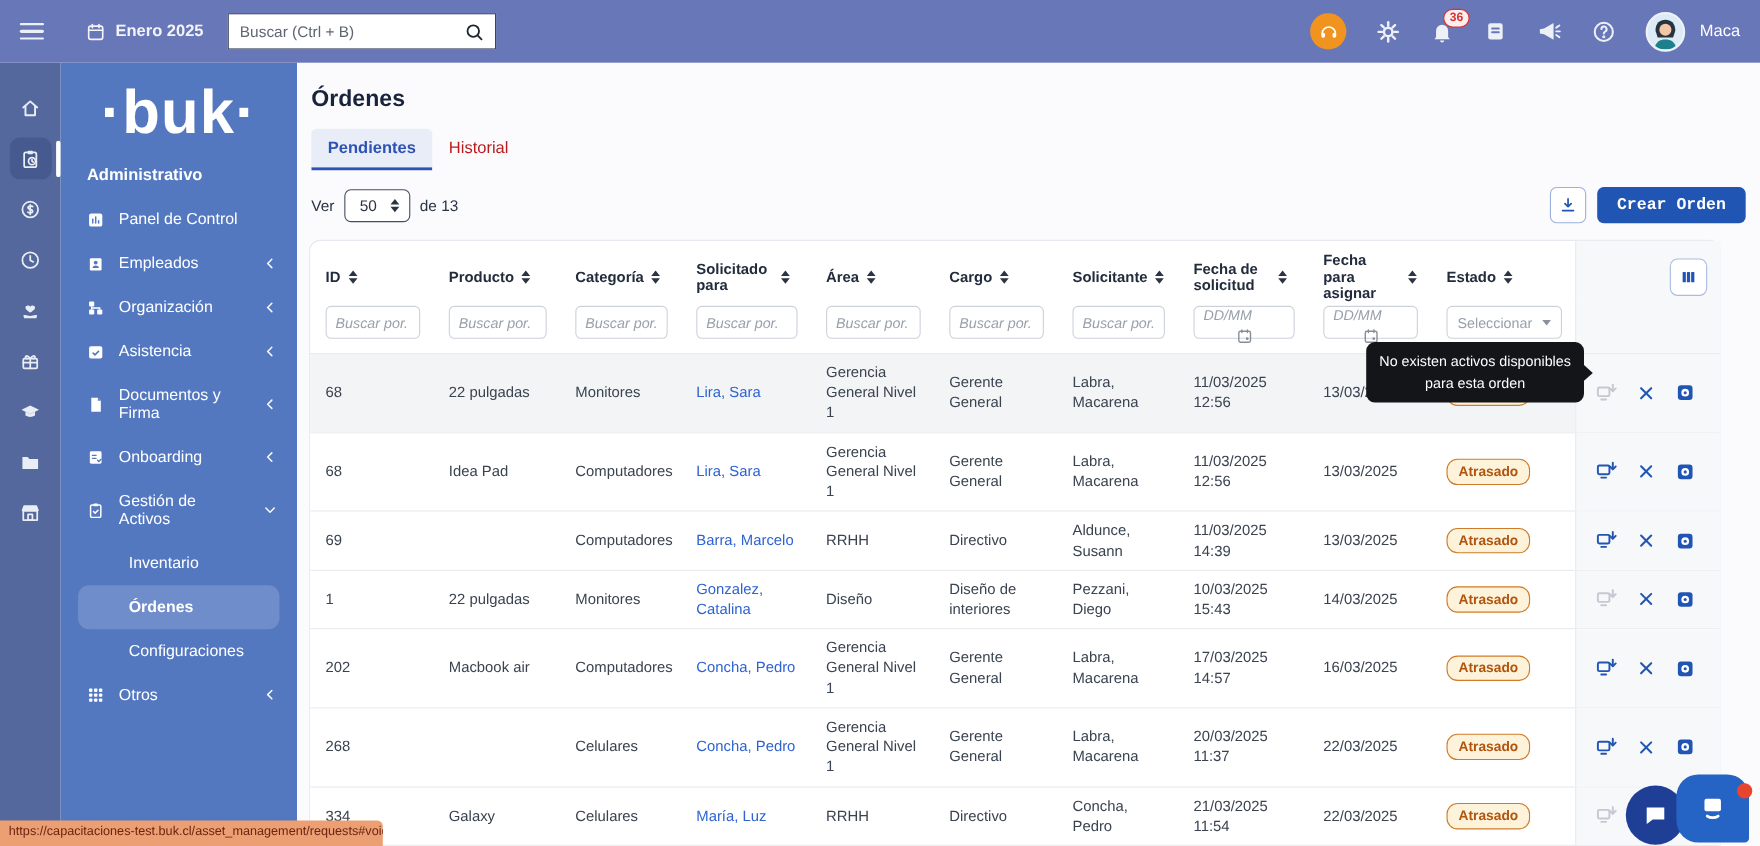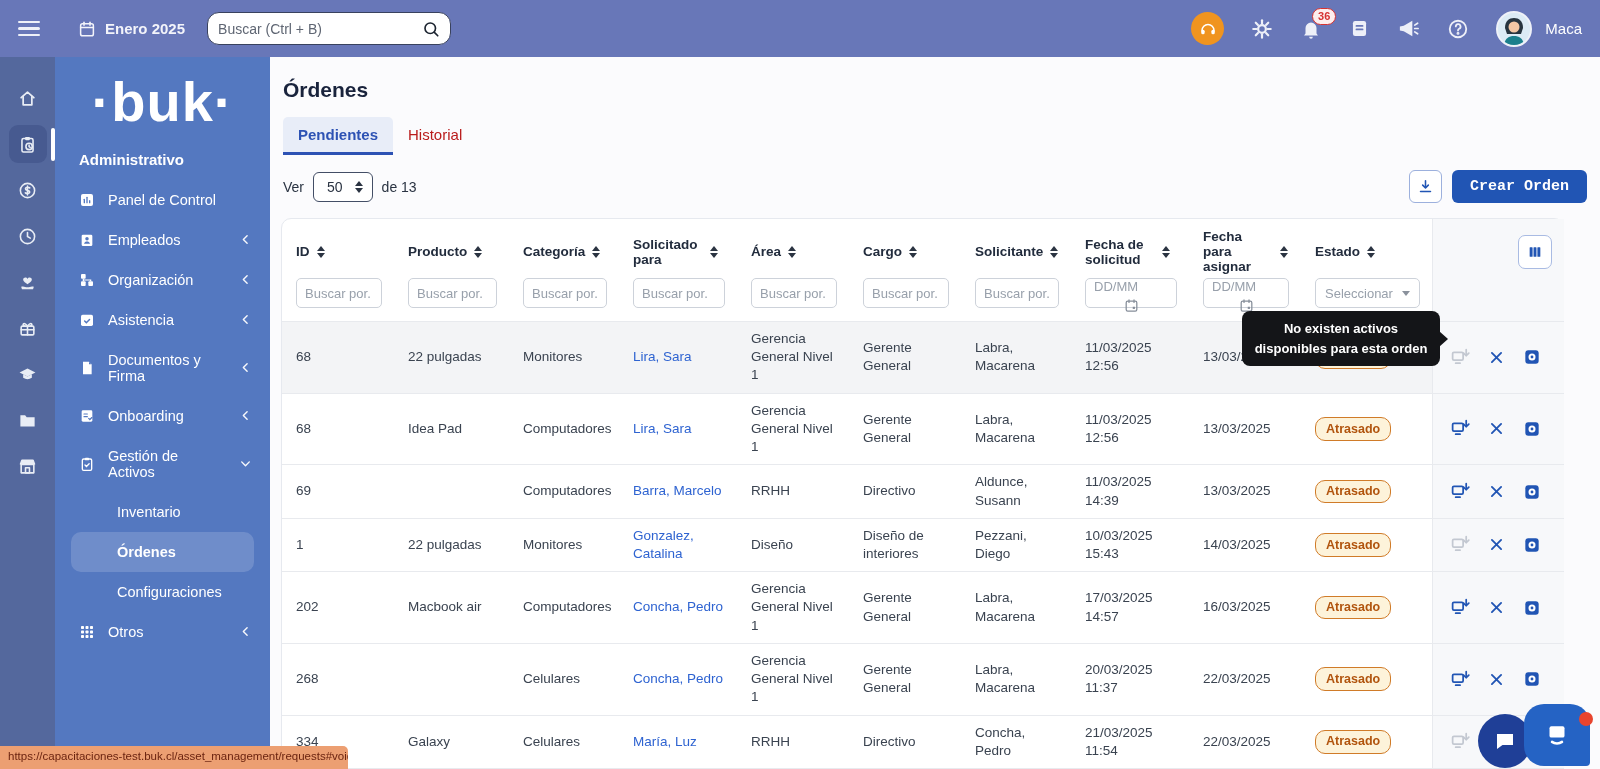--- a/index.html
+++ b/index.html
@@ -15,21 +15,21 @@
   .navbar{
     position:absolute; top:0; left:0; width:1600px; height:57px;
     background:#6877b8; display:flex; align-items:center;
     padding:0 18px; color:#f3f4fa; z-index:30;
   }
   .hamburger{ width:22px; display:flex; flex-direction:column; gap:4px; cursor:pointer; }
   .hamburger span{ height:2.5px; background:#eef0f8; border-radius:2px; }
   .nav-date{ display:flex; align-items:center; gap:9px; margin-left:38px; font-size:15px; font-weight:700; }
   .searchbox{
     margin-left:22px; width:244px; height:33px; background:#fff;
-    border:1px solid #39425e; border-radius:12px; display:flex; align-items:center;
+    border:1px solid #39425e; border-radius:0; display:flex; align-items:center;
     padding:0 10px; gap:8px;
   }
   .searchbox input{ border:none; outline:none; flex:1; font-size:14px; color:#333;
     font-family:"Liberation Sans",sans-serif; background:transparent; }
   .searchbox input::placeholder{ color:#5f6673; }
   .nav-right{ margin-left:auto; display:flex; align-items:center; gap:27px; }
   .nav-icon-btn{ position:relative; color:#eef0f8; cursor:pointer; display:flex; }
   .headset-circle{ width:33px; height:33px; border-radius:50%; background:#f0941f;
     display:flex; align-items:center; justify-content:center; }
   .notif-badge{
@@ -91,21 +91,21 @@
   .tgrid{ display:grid;
     grid-template-columns:112px 115px 110px 118px 112px 112px 110px 118px 112px 131px 132px; }
   .th{ padding:10px 6px 2px 14px; font-size:13.5px; font-weight:700; color:#222c3d;
     display:flex; align-items:center; gap:7px; min-height:48px; }
   .sort{ display:inline-flex; flex-direction:column; gap:2px; flex:none; cursor:pointer; }
   .sort i{ display:block; width:0; height:0; border-left:4px solid transparent; border-right:4px solid transparent; }
   .sort .up{ border-bottom:5px solid #2b3442; }
   .sort .dn{ border-top:5px solid #2b3442; }
   .tf{ padding:2px 12px 13px 14px; }
   .tf input{ width:100%; height:30px; border:1px solid #cdd2da; border-radius:5px;
-    padding:0 8px; font-size:13px; color:#333; font-family:"Liberation Sans",sans-serif; outline:none; background:#fff; }
+    padding:0 8px; font-size:13px; color:#333; font-family:"Liberation Sans",sans-serif; outline:none; background:#fff;font-style:italic; }
   .tf input::placeholder{ color:#98a0ab; }
   .date-filter{ display:flex; align-items:center; border:1px solid #cdd2da; border-radius:5px;
     height:30px; padding:0 8px; gap:4px; background:#fff; color:#858d99;flex-direction:column; }
   .date-filter input{ border:none; width:100%; height:100%; padding:0; }
   .sel-filter{ display:flex; align-items:center; justify-content:space-between;
     border:1px solid #cdd2da; border-radius:5px; height:30px; padding:0 9px;
     font-size:13px; color:#98a0ab; background:#fff; cursor:pointer; }
   .caret{ width:0; height:0; border-left:4.5px solid transparent; border-right:4.5px solid transparent;
     border-top:5px solid #8a919c; }
   .actions-bg{ background:#f7f8fa; border-left:1px solid #e8eaee; }
@@ -121,21 +121,21 @@
   .badge{ display:inline-block; border-radius:10px; padding:2.5px 10px; font-size:12.5px;
     font-weight:700; border:1.5px solid; white-space:nowrap; }
   .badge.late{ color:#b1540e; background:#fdf3da; border-color:#d07b28; }
   .td-actions{ align-self:stretch; display:flex; align-items:center; gap:17px; padding-left:17px; }
   .act{ background:none; border:none; padding:0; cursor:pointer; color:#2155b4; display:flex; }
   .act.disabled{ color:#c3c8d1; cursor:default; }
 
   
   .tooltip{
     position:absolute; left:960px; top:92px; width:198px; background:#141518; color:#fff;
-    font-size:13px; font-weight:700; text-align:center; padding:8px 10px; border-radius:8px;
+    font-size:13px; font-weight:400; text-align:center; padding:8px 10px; border-radius:8px;
     line-height:1.5; z-index:8;
   }
   .tooltip::after{ content:''; position:absolute; right:-8px; top:50%; margin-top:-8px;
     border-top:8px solid transparent; border-bottom:8px solid transparent; border-left:9px solid #141518; }
 
   
   .chat-fab1{ position:absolute; left:1478px; top:714px; width:54px; height:54px; border-radius:50%;
     background:#1f3f97; display:flex; align-items:center; justify-content:center; z-index:40; cursor:pointer; }
   .chat-fab2{ position:absolute; left:1524px; top:704px; width:66px; height:62px;
     border-radius:20px 20px 4px 20px; background:#2563c4; display:flex; align-items:center;

